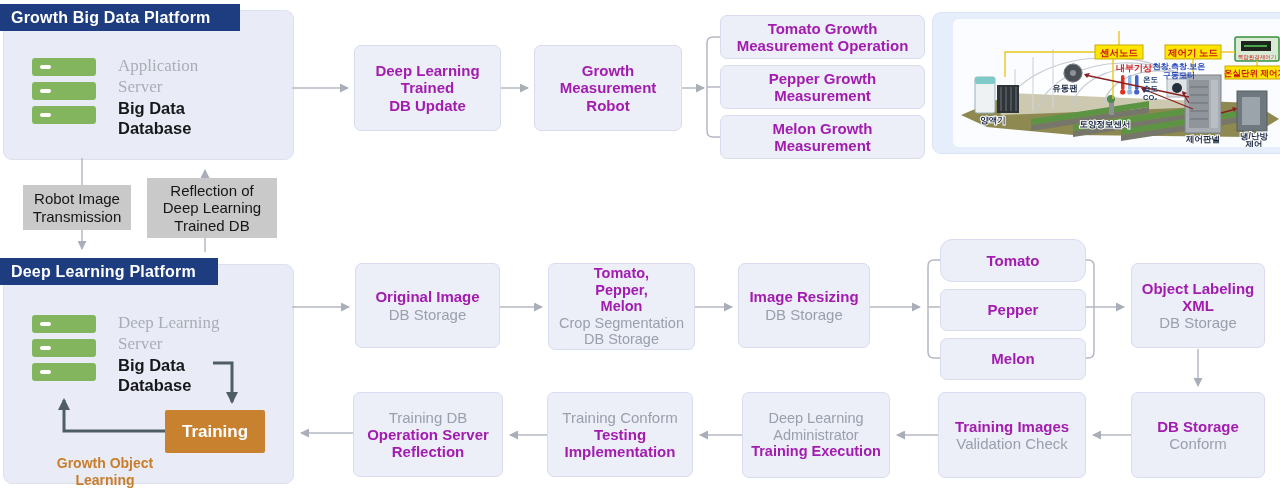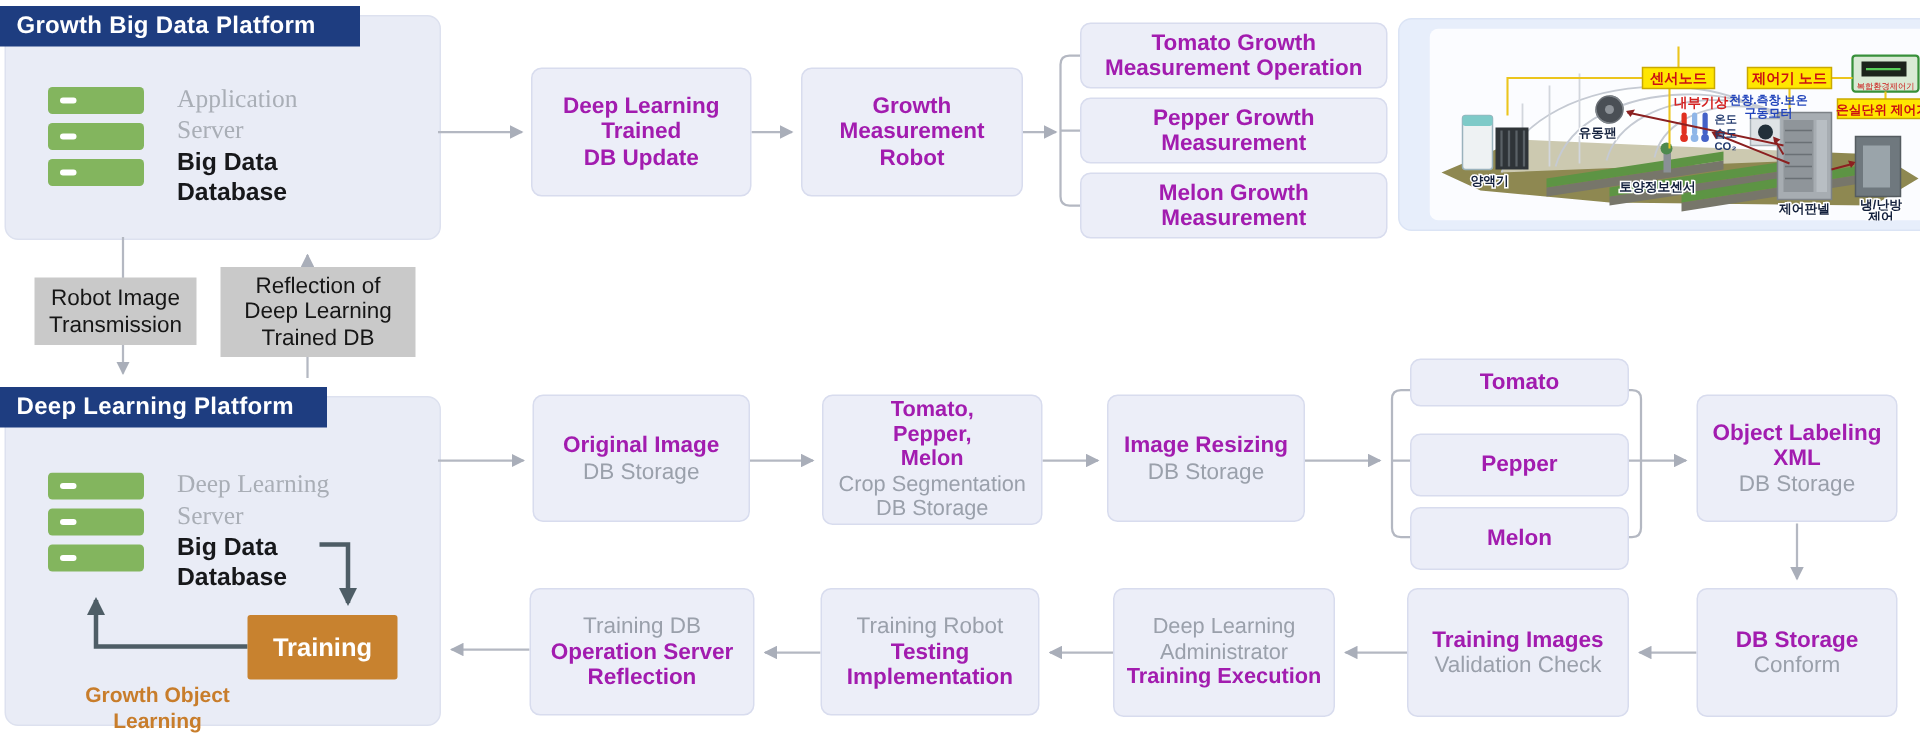--- a/index.html
+++ b/index.html
@@ -300,21 +300,21 @@
     <span class="t">Tomato,
 Pepper,
 Melon</span>
     <span class="s">Crop Segmentation
 DB Storage</span>
   </div>
   <div class="fbox" style="left:738px;top:263px;width:132px;height:85px;">
     <span class="t">Image Resizing</span>
     <span class="s">DB Storage</span>
   </div>
-  <div class="fbox" style="left:940px;top:239px;width:146px;height:32px;">
+  <div class="fbox" style="left:940px;top:239px;width:146px;height:43px;border-radius:12px;">
     <span class="t">Tomato</span>
   </div>
   <div class="fbox" style="left:940px;top:289px;width:146px;height:42px;">
     <span class="t">Pepper</span>
   </div>
   <div class="fbox" style="left:940px;top:338px;width:146px;height:42px;">
     <span class="t">Melon</span>
   </div>
   <div class="fbox" style="left:1131px;top:263px;width:134px;height:85px;">
     <span class="t">Object Labeling
@@ -329,21 +329,21 @@
   <div class="fbox" style="left:938px;top:392px;width:148px;height:86px;">
     <span class="t">Training Images</span>
     <span class="s">Validation Check</span>
   </div>
   <div class="fbox" style="left:742px;top:392px;width:148px;height:86px;font-size:14.5px;">
     <span class="s">Deep Learning
 Administrator</span>
     <span class="t">Training Execution</span>
   </div>
   <div class="fbox" style="left:547px;top:392px;width:146px;height:85px;">
-    <span class="s">Training Robot</span>
+    <span class="s">Training Conform</span>
     <span class="t">Testing
 Implementation</span>
   </div>
   <div class="fbox" style="left:353px;top:392px;width:150px;height:85px;">
     <span class="s">Training DB</span>
     <span class="t">Operation Server
 Reflection</span>
   </div>
 
 </div>

